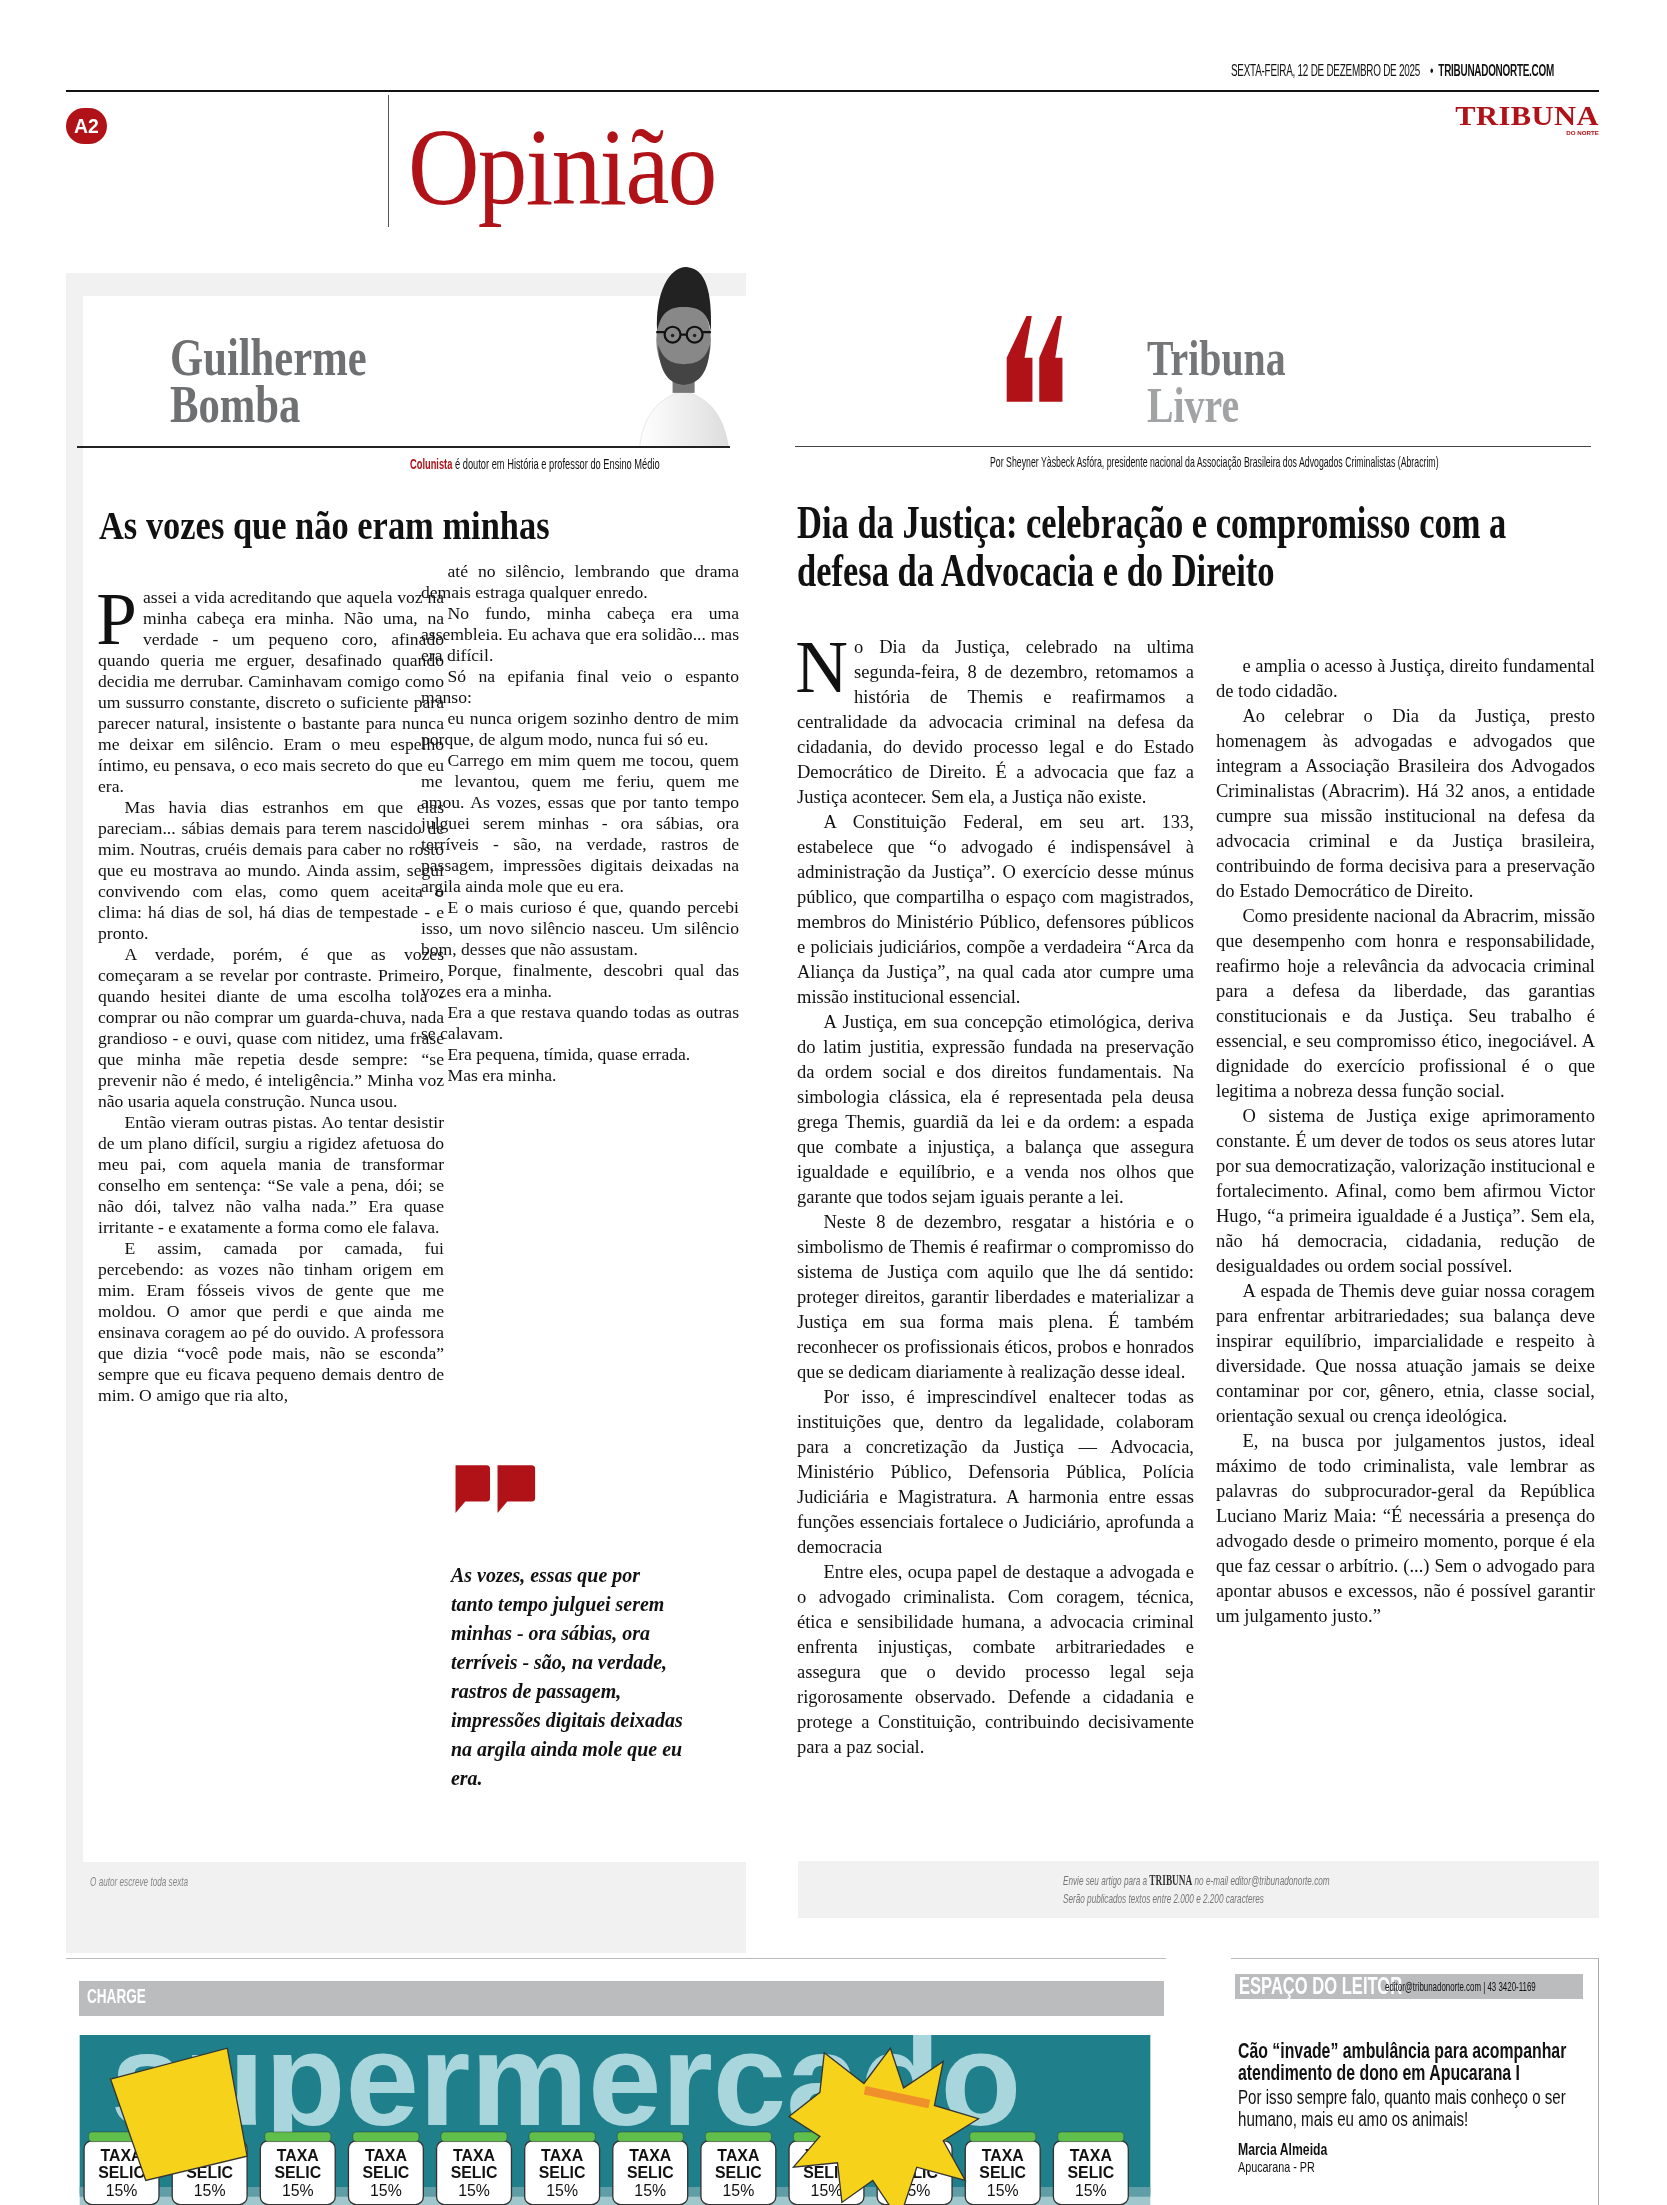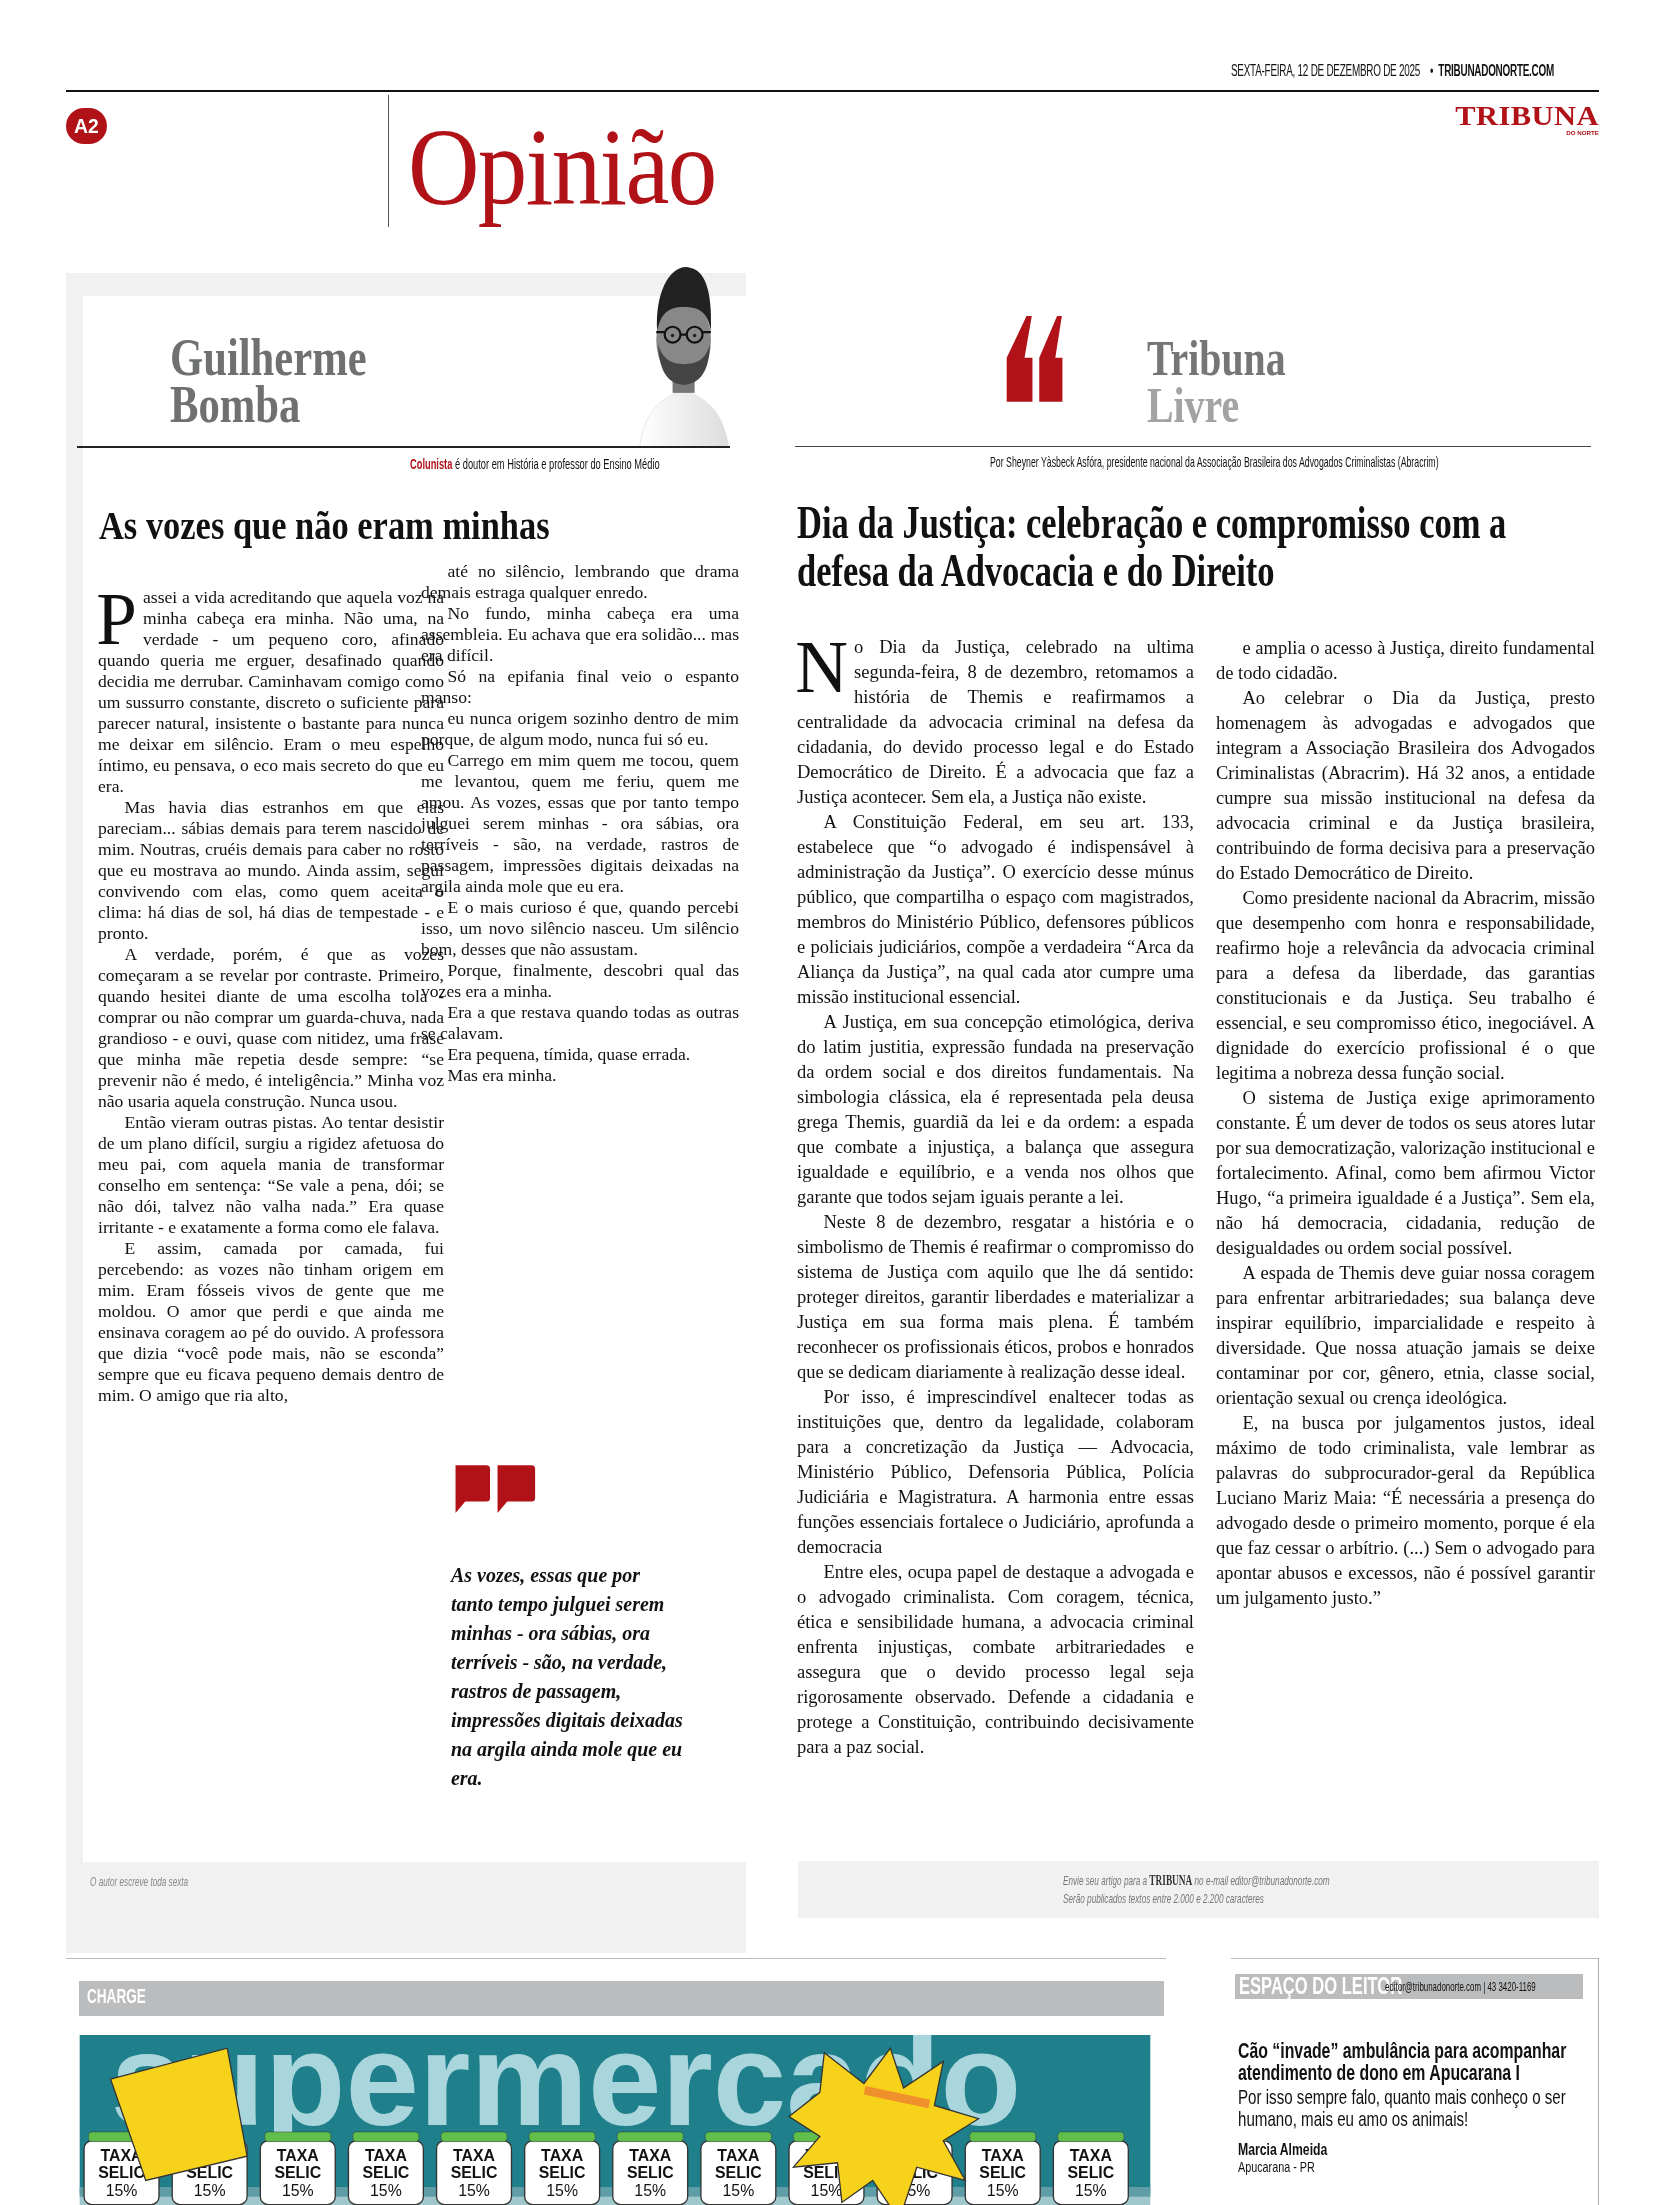--- a/index.html
+++ b/index.html
@@ -39,21 +39,21 @@
 #pqText{left:451px;top:1561px;width:247px;font:italic 700 21px "Liberation Serif",serif;line-height:29px;transform:scaleX(.95);transform-origin:left top}
 #leftFoot{left:90px;top:1874px;font:italic 13.2px "Liberation Sans",sans-serif;color:#888;transform:scaleX(.62);transform-origin:left top;white-space:nowrap}
 
 #quoteMark{left:987px;top:316px;width:40px;height:88px}
 #tlName{left:1147px;top:335px;font:700 51px "Liberation Serif",serif;line-height:.92;color:#757678;transform:scaleX(.78);transform-origin:left top}
 #tlName span:last-child{color:#a2a3a5}
 #tlRule{left:795px;top:446px;width:796px;height:1.3px;background:#444}
 #tlByline{left:990px;top:454px;white-space:nowrap;font:400 14.6px "Liberation Sans",sans-serif;transform:scaleX(.6);transform-origin:left top}
 #tlTitle{left:797px;top:499px;width:1059px;font:700 46px "Liberation Serif",serif;line-height:48px;transform:scaleX(.75);transform-origin:left top}
 #tlCol1{left:797px;top:635px;width:397px}
-#tlCol2{left:1216px;top:636px;width:379px}
+#tlCol2{left:1216px;top:654px;width:379px}
 #tlCol1.body,#tlCol2.body{font-size:18.5px;line-height:25px}
 #tlFoot{left:1063px;top:1872px;font:italic 13.2px "Liberation Sans",sans-serif;color:#777;transform:scaleX(.62);transform-origin:left top;white-space:nowrap;line-height:17.6px}
 #tlFoot b{font:900 15px "Liberation Serif",serif;color:#333;font-style:normal}
 
 #chargeFrame{left:66px;top:1958px;width:1100px;height:554px;border-top:1.3px solid #bbb}
 .barhead{background:#bbbcbe;color:#fff;font:700 19.4px "Liberation Sans",sans-serif}
 .barhead span{display:inline-block;transform:scaleX(.7);transform-origin:left top}
 #chargeBar{left:79px;top:1981px;width:1085px;height:35px;padding:4.4px 8px}
 #cartoon{left:79px;top:2035px;width:1072px;height:445px}
 

